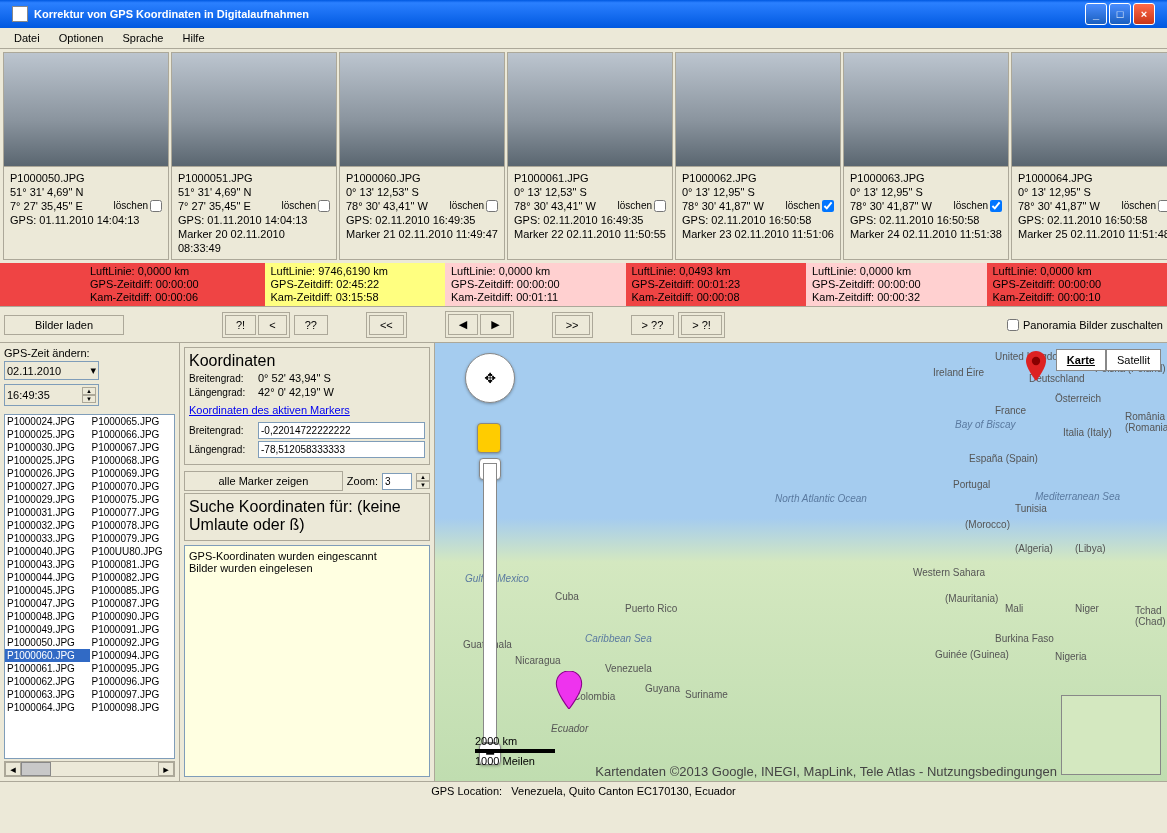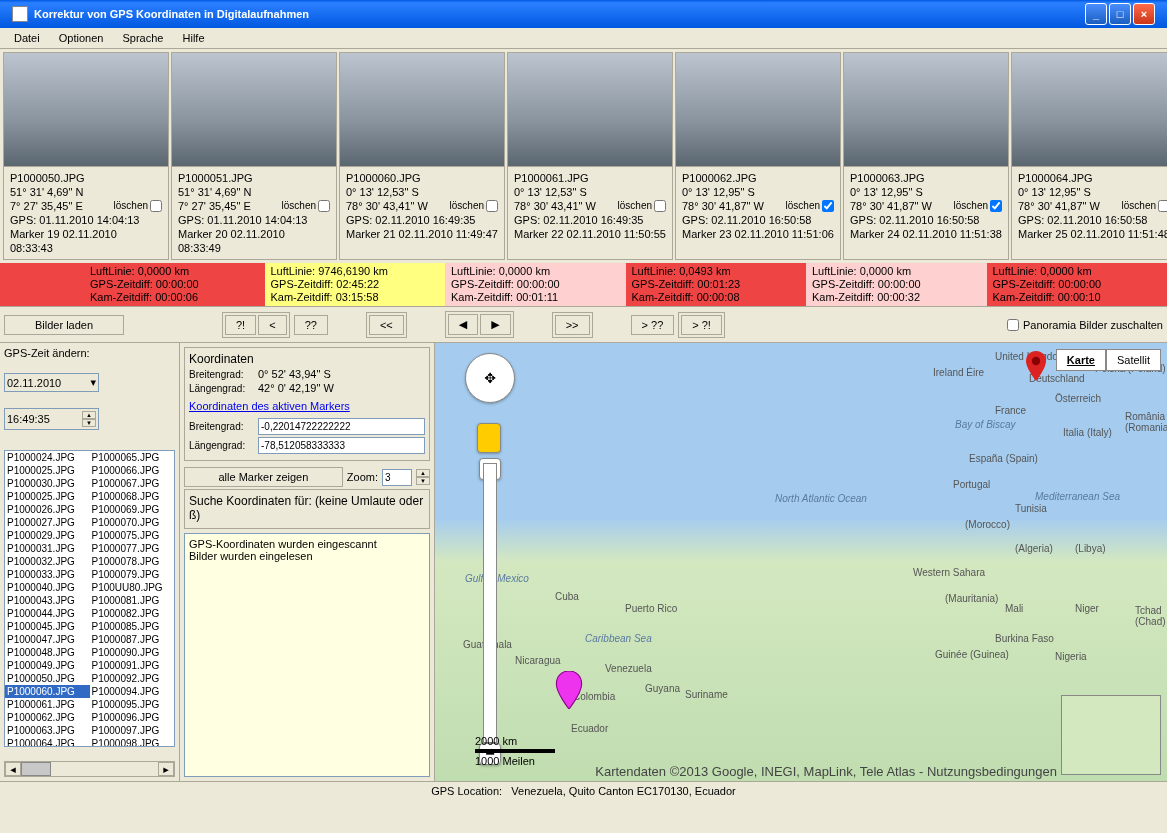--- a/index.html
+++ b/index.html
@@ -18,34 +18,34 @@
 .thumbrow { display: flex; justify-content: space-between; align-items: center; }
 .delchk { display: flex; align-items: center; gap: 2px; font-size: 10px; }
 .diffstrip { display: flex; background: #ef4444; }
 .diffcell { flex: 1; padding: 2px 6px; line-height: 13px; font-size: 10px; }
 .diffcell.yellow { background: #ffff80; }
 .diffcell.pink { background: #ffd0d0; }
 .navbar { display: flex; align-items: center; padding: 4px; gap: 4px; background: #ece9d8; border-top: 1px solid #aca899; border-bottom: 1px solid #aca899; }
 .btn { background: #ece9d8; border: 1px solid #aca899; padding: 3px 10px; cursor: pointer; min-width: 28px; text-align: center; }
 .navgroup { display: flex; gap: 2px; border: 1px solid #aca899; padding: 2px; }
 .maincontent { display: flex; height: 438px; }
-.leftcol { width: 180px; border-right: 1px solid #aca899; padding: 4px; display: flex; flex-direction: column; gap: 12px; }
+.leftcol { width: 180px; border-right: 1px solid #aca899; padding: 4px; display: flex; flex-direction: column; }
 .dateinput, .timeinput { width: 95px; border: 1px solid #7f9db9; padding: 2px; margin: 2px 0; display: inline-flex; align-items: center; justify-content: space-between; }
 .spinbtn { width: 14px; display: flex; flex-direction: column; }
 .spinbtn span { height: 8px; background: #ece9d8; border: 1px solid #aca899; font-size: 6px; text-align: center; line-height: 6px; cursor: pointer; }
 .filelist { flex: 1; border: 1px solid #7f9db9; background: #fff; overflow-y: auto; margin-top: 6px; display: flex; }
 .filecol { flex: 1; }
 .fileitem { padding: 0 2px; cursor: pointer; white-space: nowrap; font-size: 10px; line-height: 13px; }
 .fileitem.selected { background: #316ac5; color: #fff; }
 .scrollh { height: 16px; background: #ece9d8; border: 1px solid #aca899; display: flex; margin-top: 2px; }
 .scrollh .arrow { width: 16px; background: #ece9d8; border: 1px solid #aca899; text-align: center; cursor: pointer; }
 .scrollh .thumb { width: 30px; background: #c8c8c8; border: 1px solid #888; }
 .midcol { width: 255px; border-right: 1px solid #aca899; padding: 4px; display: flex; flex-direction: column; }
 .group { border: 1px solid #aca899; padding: 4px; margin-bottom: 4px; }
-.grouptitle { font-size: 12px; margin-bottom: 2px; }
+.grouptitle { font-size: 16px; margin-bottom: 2px; }
 .link { color: #0000ee; text-decoration: underline; cursor: pointer; }
 .inrow { display: flex; align-items: center; gap: 4px; margin: 2px 0; }
 .inrow label { width: 65px; font-size: 10px; }
 .txtinput { border: 1px solid #7f9db9; padding: 2px; flex: 1; font-size: 10px; }
 .markerlist { border: 1px solid #7f9db9; background: #fff; overflow-y: auto; }
 .markeritem { padding: 1px 4px; cursor: pointer; font-size: 10px; }
 .markeritem.selected { background: #316ac5; color: #fff; }
 .msgbox { border: 1px solid #7f9db9; background: #ffffe1; padding: 4px; font-size: 10px; }
 .maparea { flex: 1; position: relative; background: #a5ccef; overflow: hidden; }
 .mapbg { position: absolute; inset: 0; background: linear-gradient(to bottom, #a5ccef 0%, #a5ccef 40%, #d4e8c0 50%, #c0ddb0 100%); }
@@ -92,21 +92,20 @@
     <div class="thumbcell">
       <div class="thumbimg"></div>
     <div class="thumbinfo">
       <div>P1000050.JPG</div>
       <div>51° 31' 4,69"  N</div>
       <div class="thumbrow">
           <span>7° 27' 35,45"  E</span>
         <label class="delchk">löschen<input type="checkbox" style=""></label>
         </div>
       <div>GPS: 01.11.2010 14:04:13</div>
-      <div>Marker 19  02.11.2010 08:33:43</div>
     </div>
     </div>
     <div class="thumbcell">
       <div class="thumbimg"></div>
     <div class="thumbinfo">
       <div>P1000051.JPG</div>
       <div>51° 31' 4,69"  N</div>
       <div class="thumbrow">
           <span>7° 27' 35,45"  E</span>
         <label class="delchk">löschen<input type="checkbox" style=""></label>
@@ -406,21 +405,21 @@
 Mexico</div>
         <div class="maplabel" style="left: 120px; top: 248px; text-align: right;">Cuba</div>
         <div class="maplabel" style="left: 190px; top: 260px;">Puerto Rico</div>
         <div class="maplabel ocean" style="left: 150px; top: 290px;">Caribbean Sea</div>
         <div class="maplabel" style="left: 80px; top: 312px;">Nicaragua</div>
         <div class="maplabel" style="left: 28px; top: 296px;">Guatemala</div>
         <div class="maplabel" style="left: 170px; top: 320px;">Venezuela</div>
         <div class="maplabel" style="left: 138px; top: 348px;">Colombia</div>
         <div class="maplabel" style="left: 210px; top: 340px;">Guyana</div>
         <div class="maplabel" style="left: 250px; top: 346px;">Suriname</div>
-        <div class="maplabel" style="left: 136px; top: 380px;">Ecuador</div>
+        <div class="maplabel" style="left: 116px; top: 380px; font-style: italic;">Ecuador</div>
       </div>
     <div class="mapcontrol pan">✥</div>
     <div class="mapcontrol pegman"></div>
     <div class="mapcontrol zoombtn" style="top:115px">+</div>
     <div class="zoombar"></div>
     <div class="mapcontrol zoombtn" style="top:400px">−</div>
     <div class="maptype">
       <div class="active">Karte</div>
       <div>Satellit</div>
     </div>

